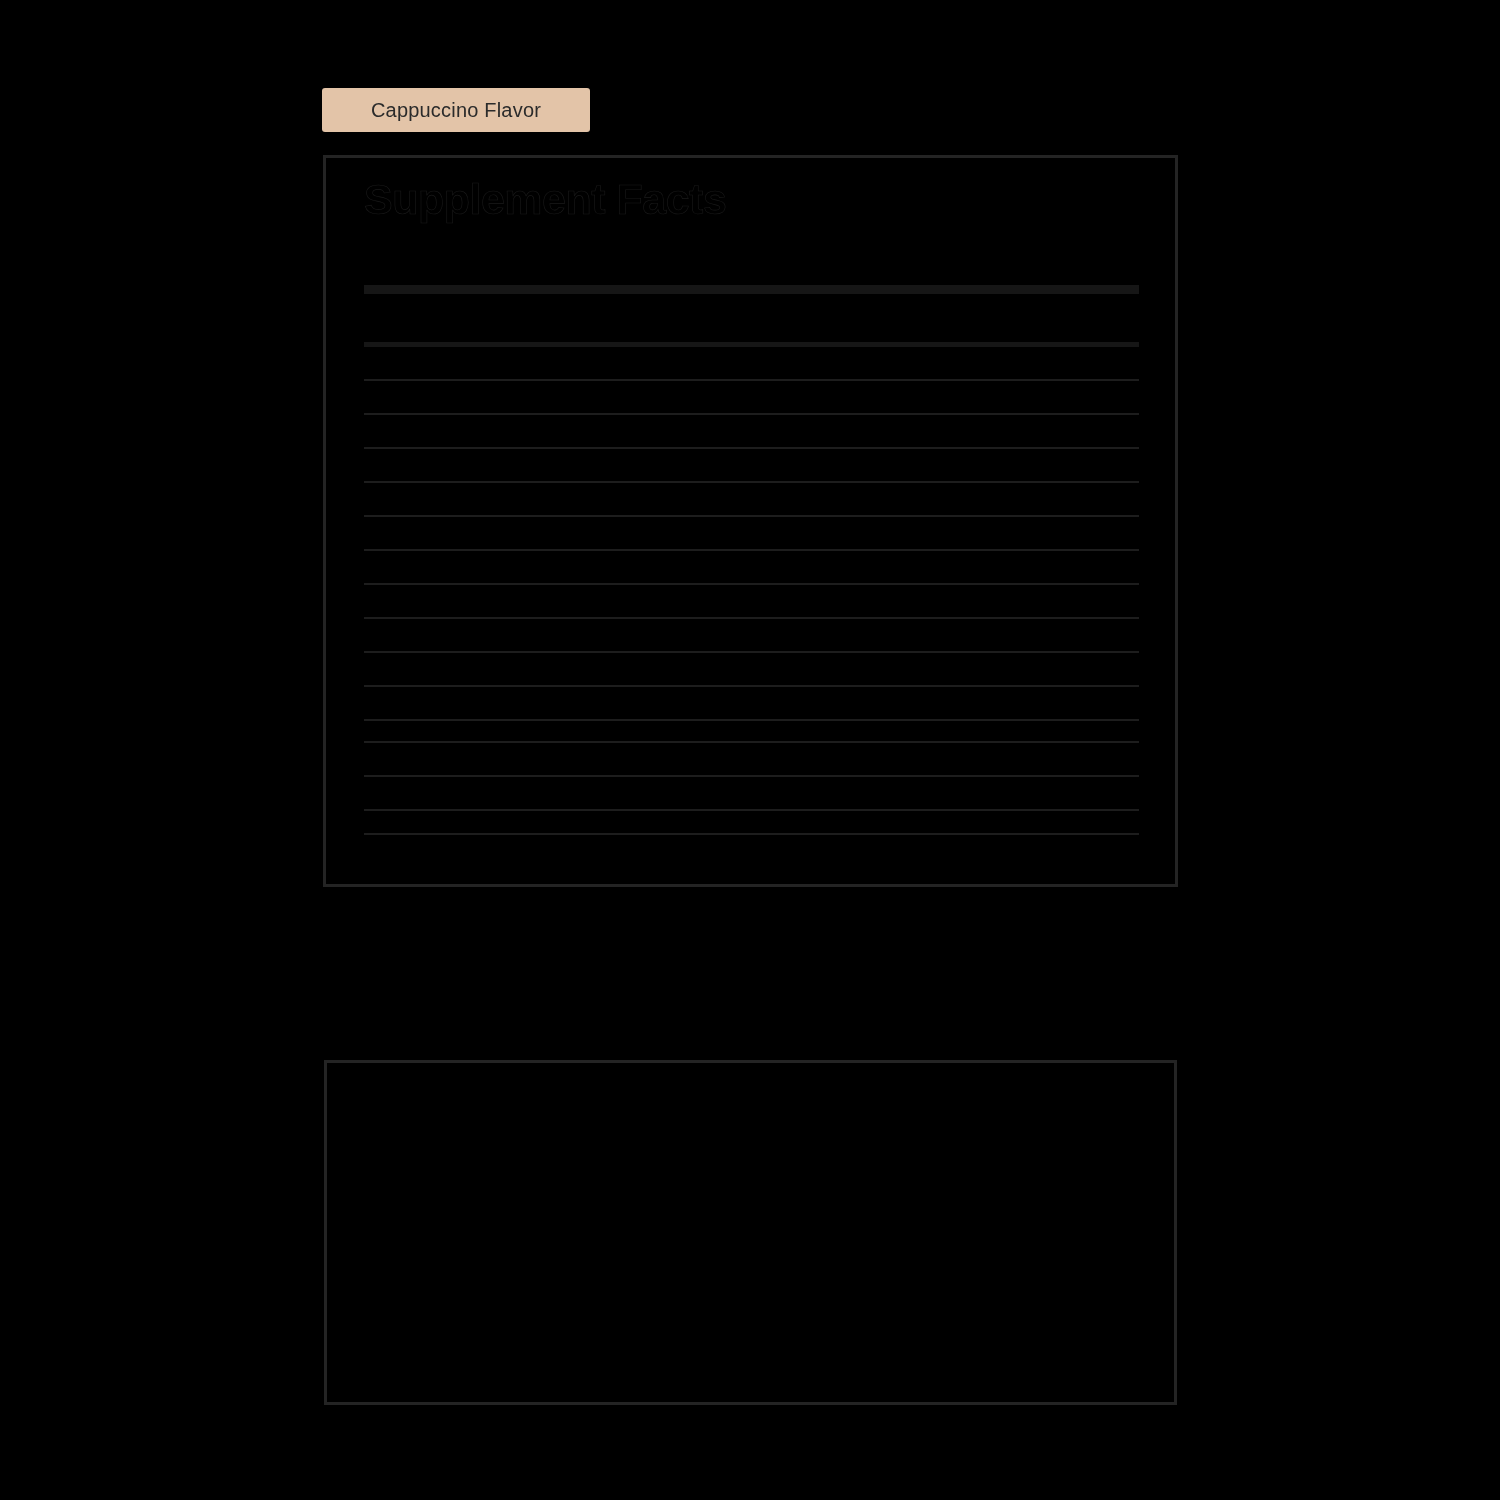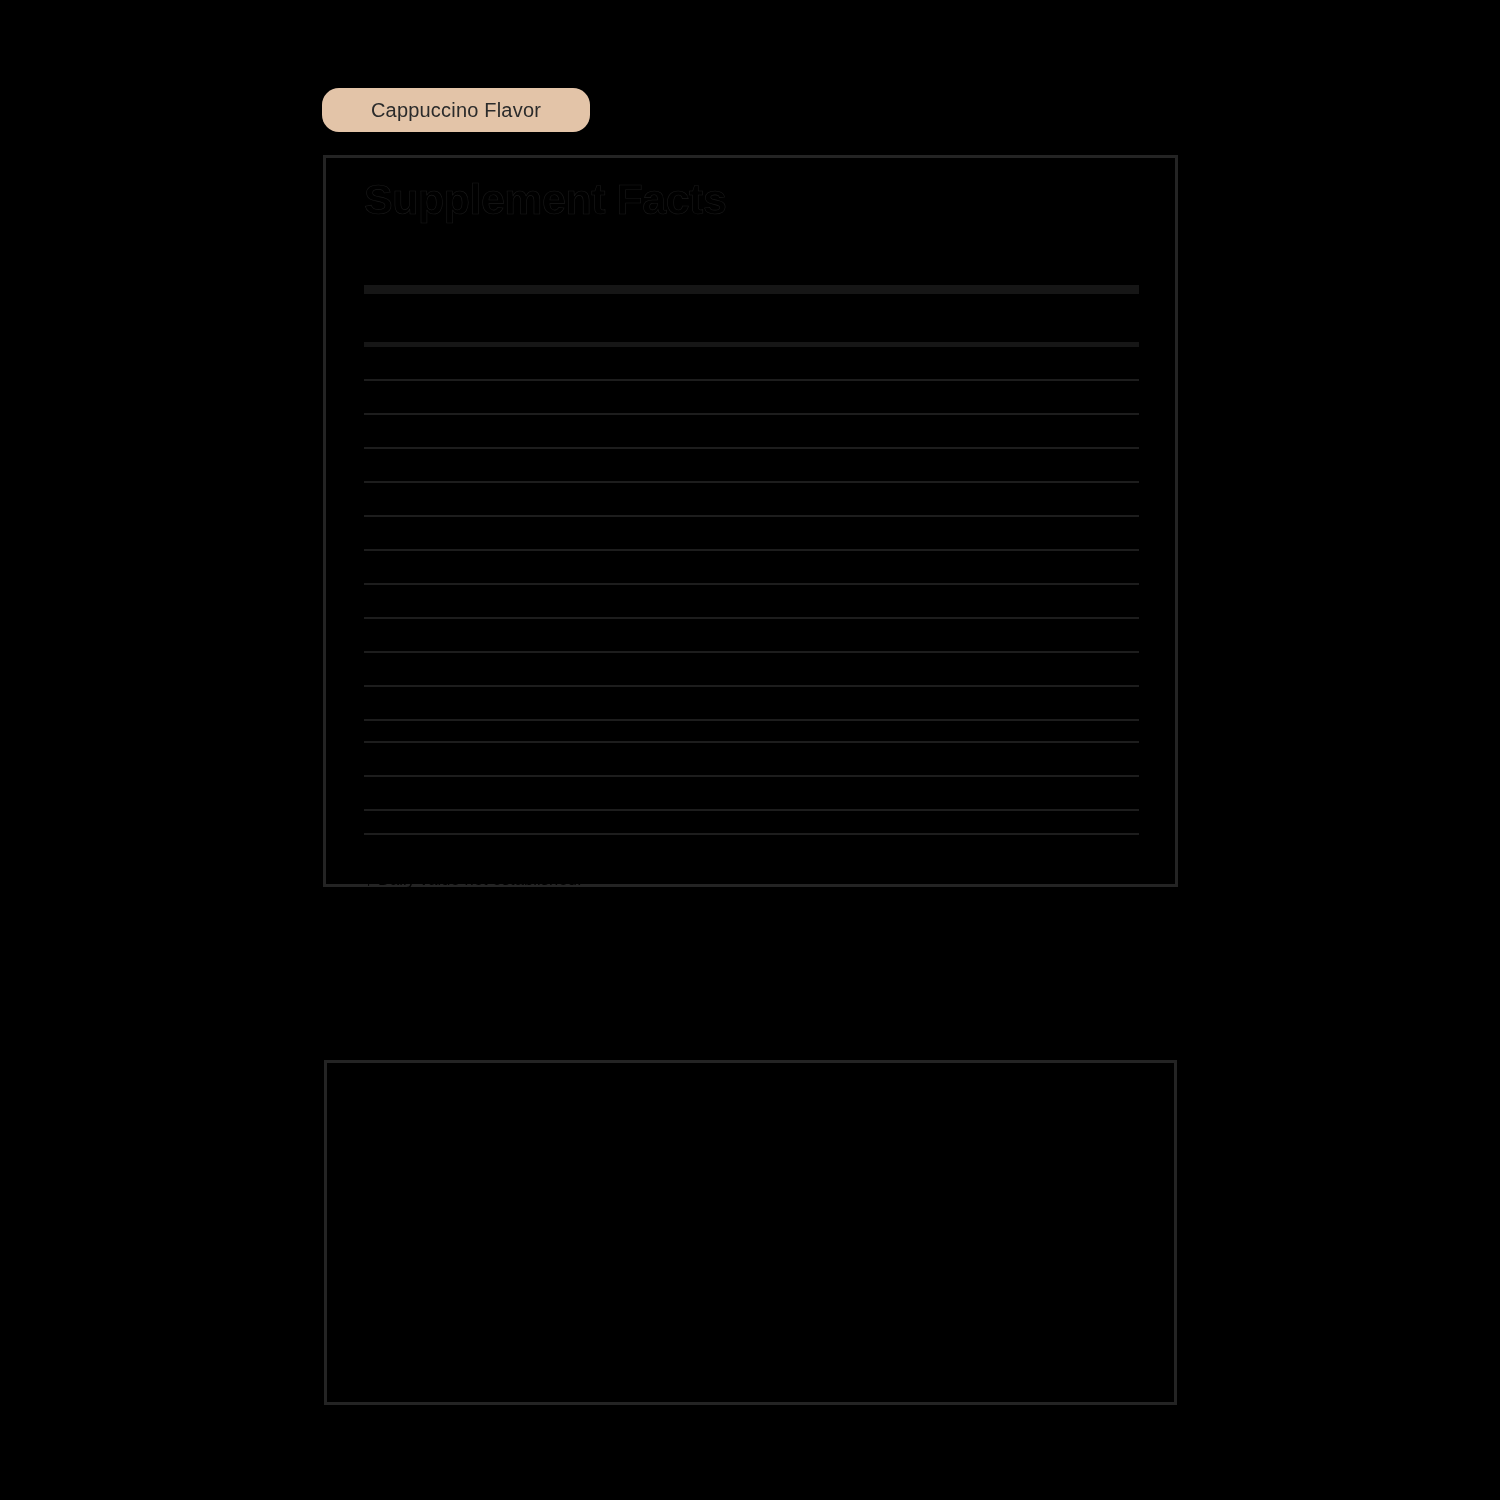--- a/index.html
+++ b/index.html
@@ -17,21 +17,21 @@
   }
 
   
   .flavor-tab {
     position: absolute;
     left: 322px;
     top: 88px;
     width: 268px;
     height: 44px;
     background: #e3c4a8;
-    border-radius: 17px;
+    border-radius: 3px;
     display: flex;
     align-items: center;
     justify-content: center;
     font-size: 20px;
     color: #2b2b2b;
     letter-spacing: .2px;
   }
 
   
   .sf-panel {
@@ -242,21 +242,20 @@
       <td class="amt">1g</td>
       <td class="dv">†</td>
     </tr>
   </tbody>
     </table>
 
   <div style="height:22px"></div>
   <div class="rule-thin"></div>
 
   <div class="sf-foot">* Percent Daily Values are based on a 2,000 calorie diet.</div>
-  <div class="sf-foot" style="margin-top:2px">† Daily value not established.</div>
 </div>
 
 <div class="other-ing">Other Ingredients: Organic Cane Sugar, Natural Flavors, Decaffeinated Mexican Coffee Powder, Reb M</div>
 
 <div class="aa-title">Typical Amino Acid Profile</div>
 
 <div class="aa-panel">
   <div class="aa-cols">
     <div class="aa-col">
       <table class="aa-table">

